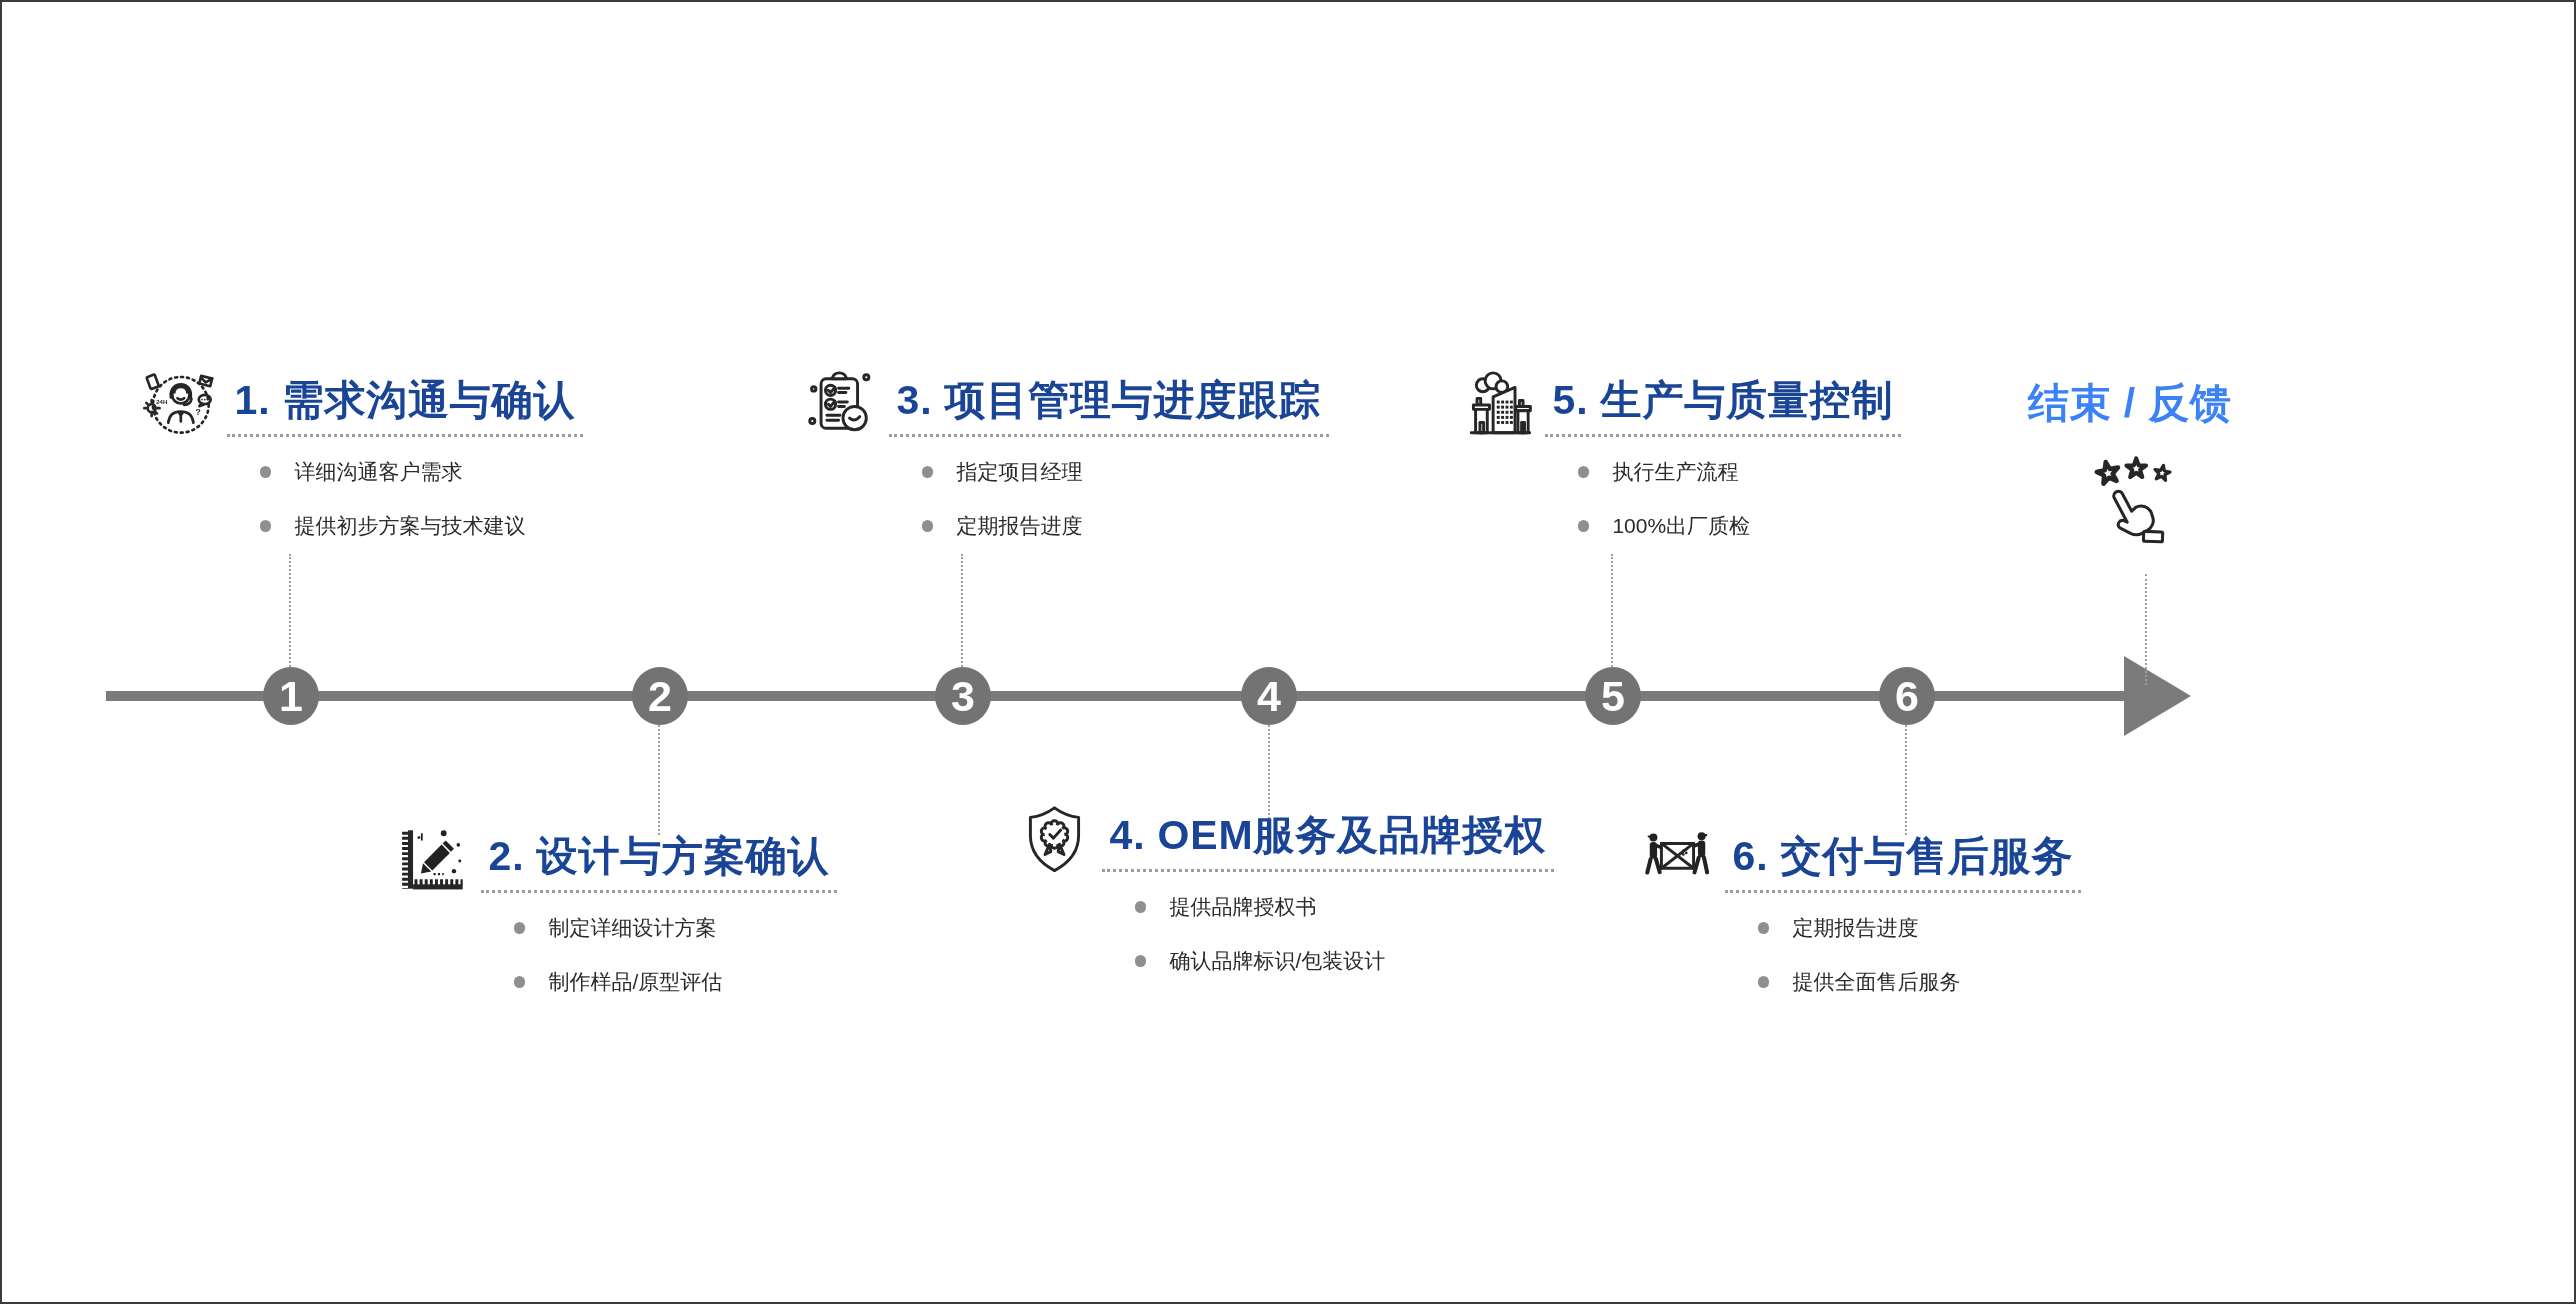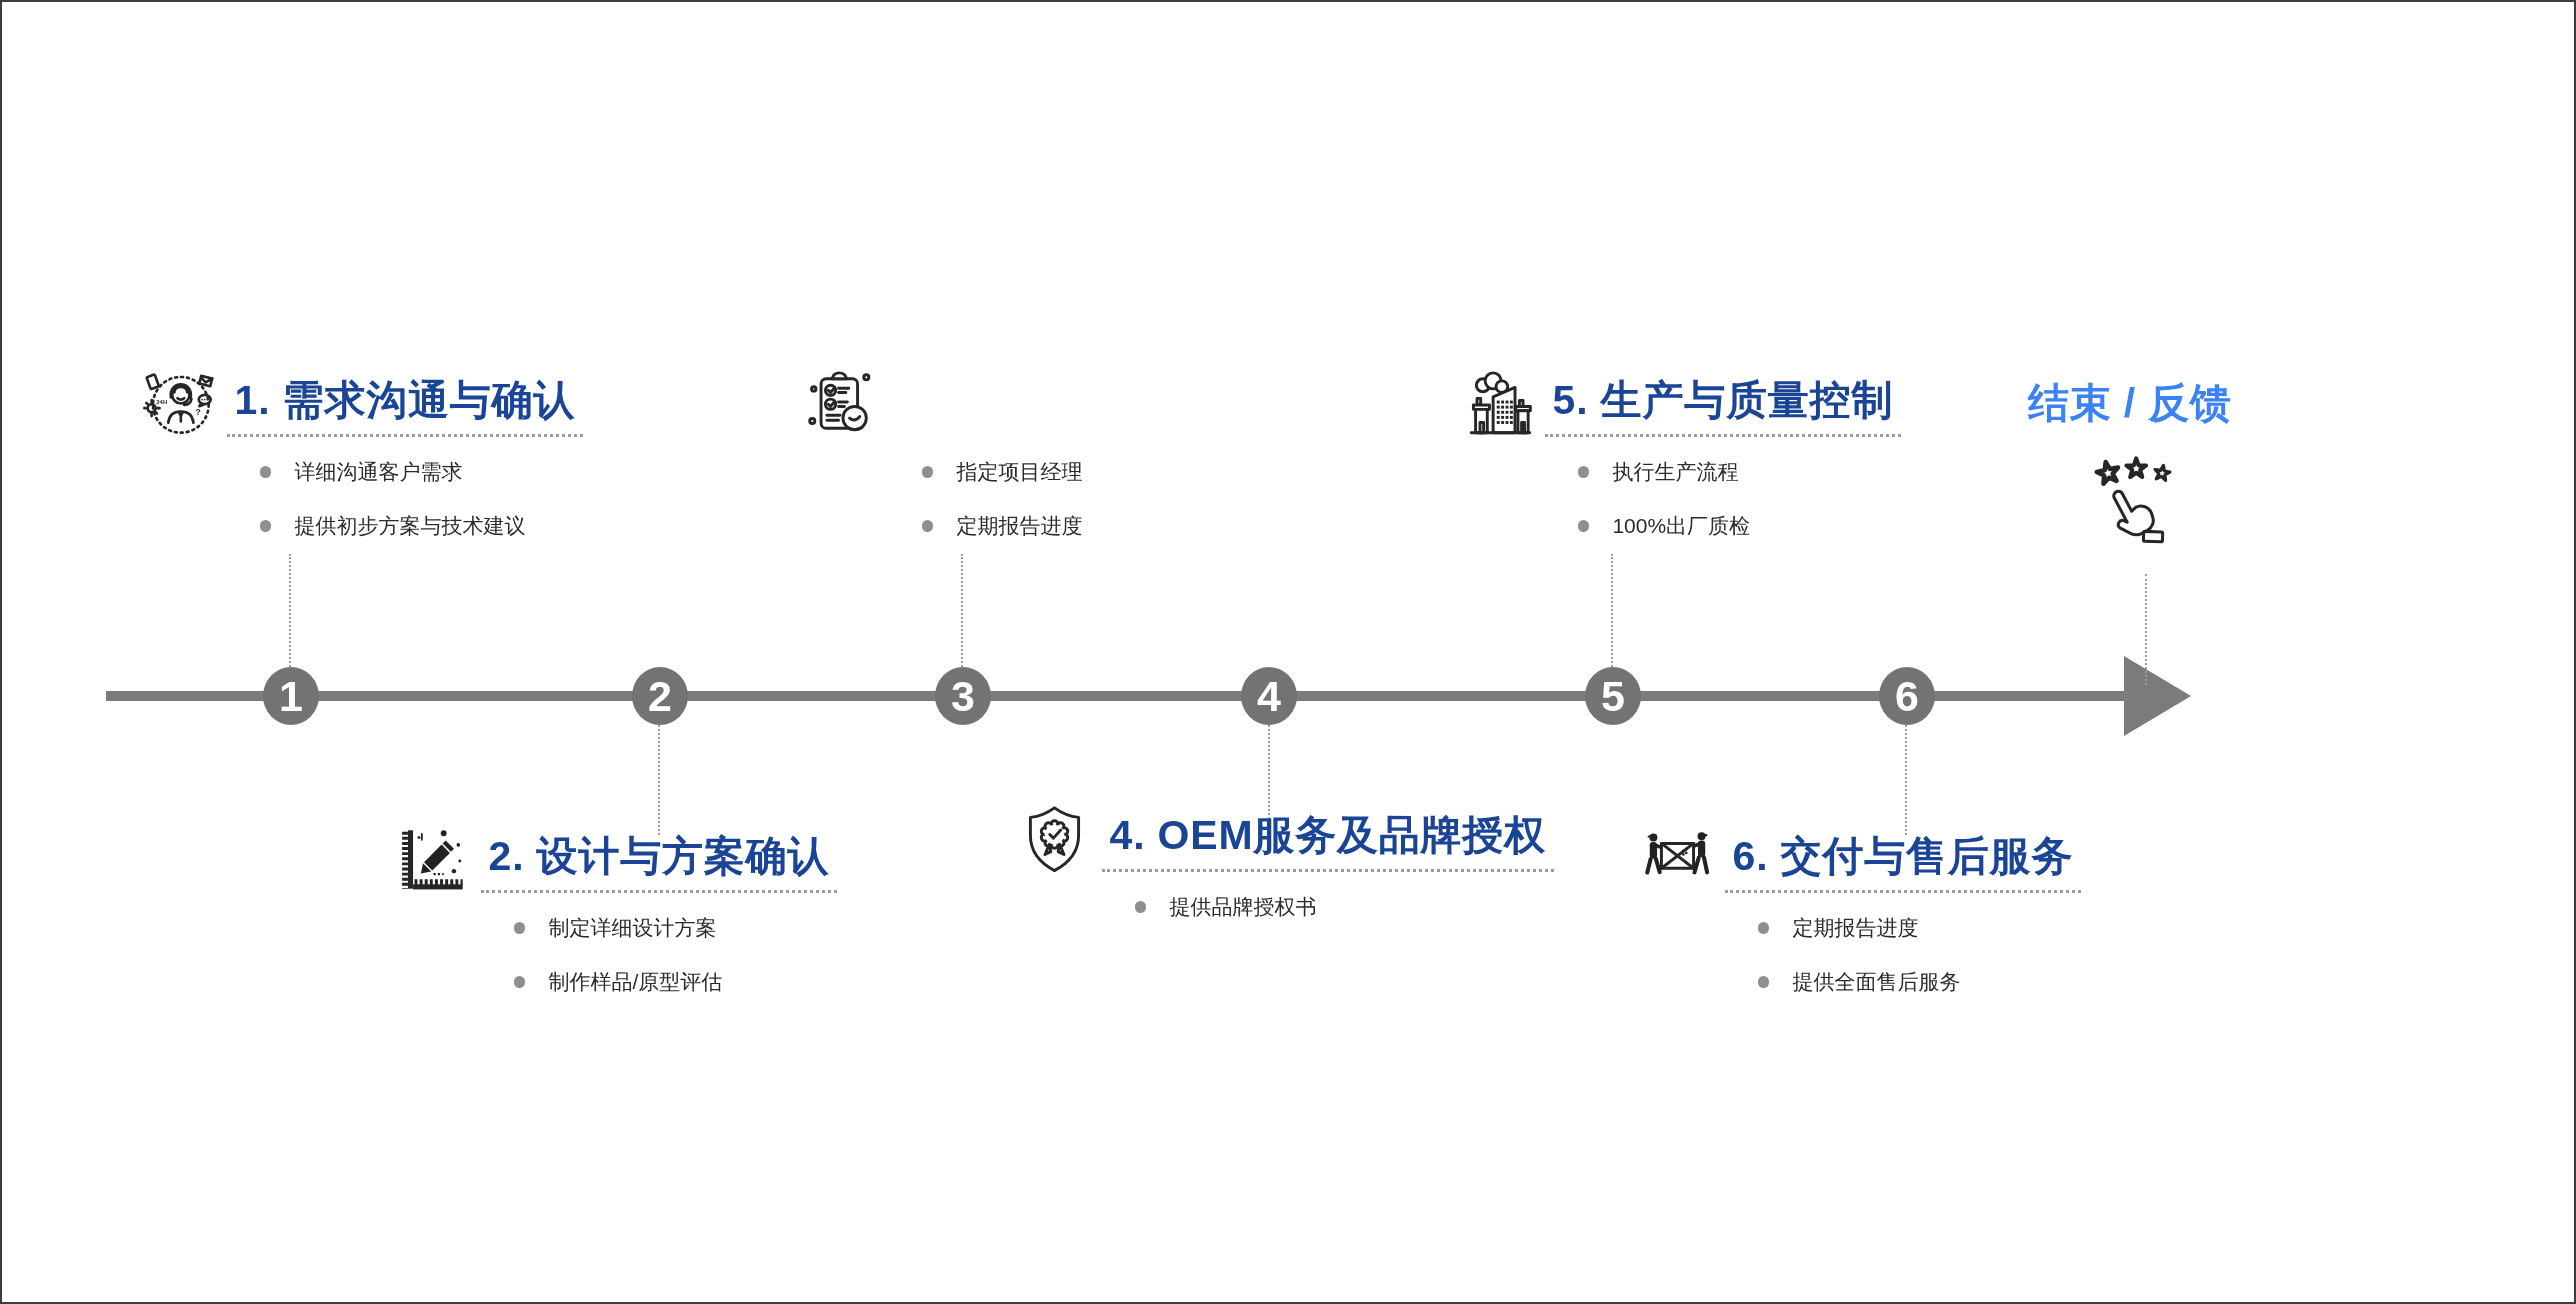--- a/index.html
+++ b/index.html
@@ -130,20 +130,21 @@
           <path class="ink" d="M46 48 h12 M46 54 h8" stroke-width="3.5"></path>
           <path class="ink" d="M30 66 h18 M30 73 h16" stroke-width="3.5"></path>
           <circle class="ink-white" cx="68" cy="70" r="16" stroke-width="4.5"></circle>
           <path class="ink" d="M61 70 q7 6 14 -2" stroke-width="3.5"></path>
           <circle class="ink" cx="12" cy="30" r="3" stroke-width="3"></circle>
           <circle class="ink" cx="84" cy="14" r="3.5" stroke-width="3"></circle>
           <circle class="ink" cx="10" cy="74" r="3.5" stroke-width="3"></circle>
         </svg>
       </div>
       <div class="title-wrap">
+        <h2 class="step-title">3. 项目管理与进度跟踪</h2>
         <div class="dotted-rule"></div>
       </div>
     </div>
     <ul class="bullets">
       <li>指定项目经理</li>
       <li>定期报告进度</li>
     </ul>
   </section>
 
   <section class="step" style="left:1459px;top:365px;">
@@ -272,20 +273,21 @@
           <path class="ink-white" d="M57 58 L63 72 L55 68 Z" stroke-width="3"></path>
         </svg>
       </div>
       <div class="title-wrap">
         <h2 class="step-title">4. OEM服务及品牌授权</h2>
         <div class="dotted-rule"></div>
       </div>
     </div>
     <ul class="bullets">
       <li>提供品牌授权书</li>
+      <li>确认品牌标识/包装设计</li>
     </ul>
   </section>
 
   <section class="step" style="left:1639px;top:821px;">
     <div class="step-header">
       <div class="step-icon">
         <svg viewBox="0 0 100 100">
           <rect class="ink-white" x="28" y="28" width="44" height="34" stroke-width="3"></rect>
           <path class="ink" d="M28 28 L72 62 M72 28 L28 62" stroke-width="2.5"></path>
           <g fill="#222">

